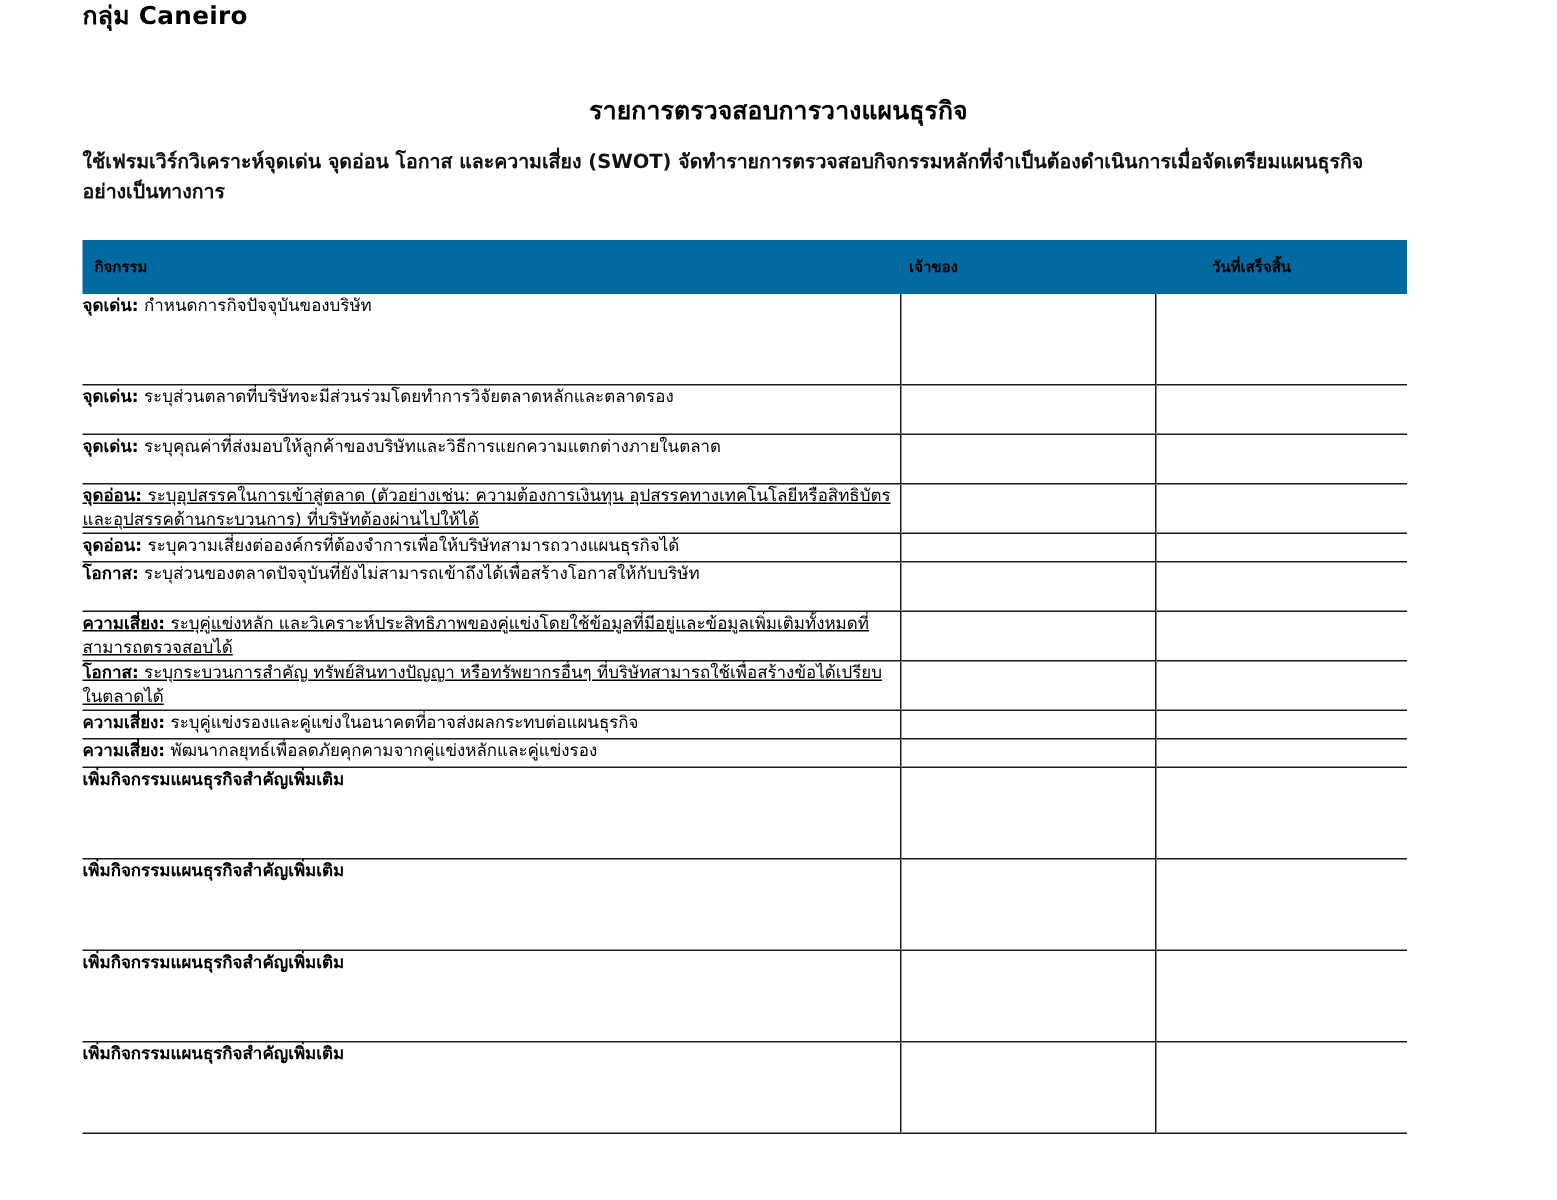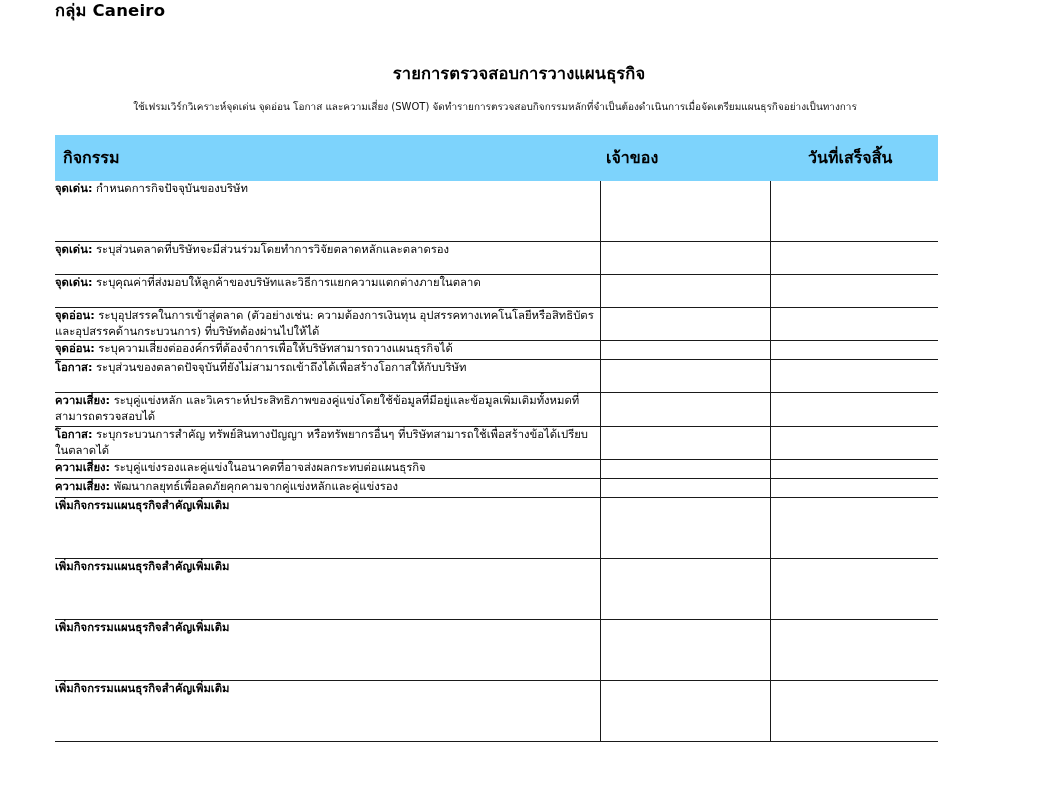--- a/index.html
+++ b/index.html
@@ -40,41 +40,40 @@
     font-weight: bold;
     letter-spacing: 0.1px;
     line-height: 1.3;
     text-align: center;
   }
 
   .doc-intro {
     margin: 0;
     padding-top: 14px;
     width: 880px;
-    font-size: 10px;
-    font-weight: normal;
+    font-size: 13px;
+    font-weight: bold;
     line-height: 1.55;
     color: #111111;
-    text-align: center;
   }
 
   
   .checklist-table {
     margin-top: 21px;
     width: 883px;
     border-collapse: collapse;
     table-layout: fixed;
   }
   .checklist-table col.col-activity { width: 545px; }
   .checklist-table col.col-owner    { width: 170px; }
   .checklist-table col.col-date     { width: 168px; }
 
   .checklist-table thead th {
-    background: #7dd3fc;
-    font-size: 16px;
+    background: #0369a1;
+    font-size: 10px;
     font-weight: bold;
     text-align: left;
     padding: 10px 0 11px 8px;
     border: none;
     vertical-align: middle;
     white-space: nowrap;
   }
   .checklist-table thead th.th-owner { padding-left: 6px; }
   .checklist-table thead th.th-date  { padding-left: 38px; }
 
@@ -107,21 +106,21 @@
   .swot-text {
     font-weight: normal;
   }
   .addmore-text {
     font-weight: bold;
   }
 
   
   .r-tall   .cell-activity { height: 60px; }
   .r-med    .cell-activity { height: 32px; }
-  .r-two    .cell-activity { height: 32px; }
+  .r-two    .cell-activity { height: 32px; text-decoration: underline; }
   .r-one    .cell-activity { height: 18px; }
 </style>
 </head>
 <body>
 
 <div class="page">
 
   <h1 class="company-name">กลุ่ม Caneiro</h1>
 
   <h2 class="doc-title">รายการตรวจสอบการวางแผนธุรกิจ</h2>

